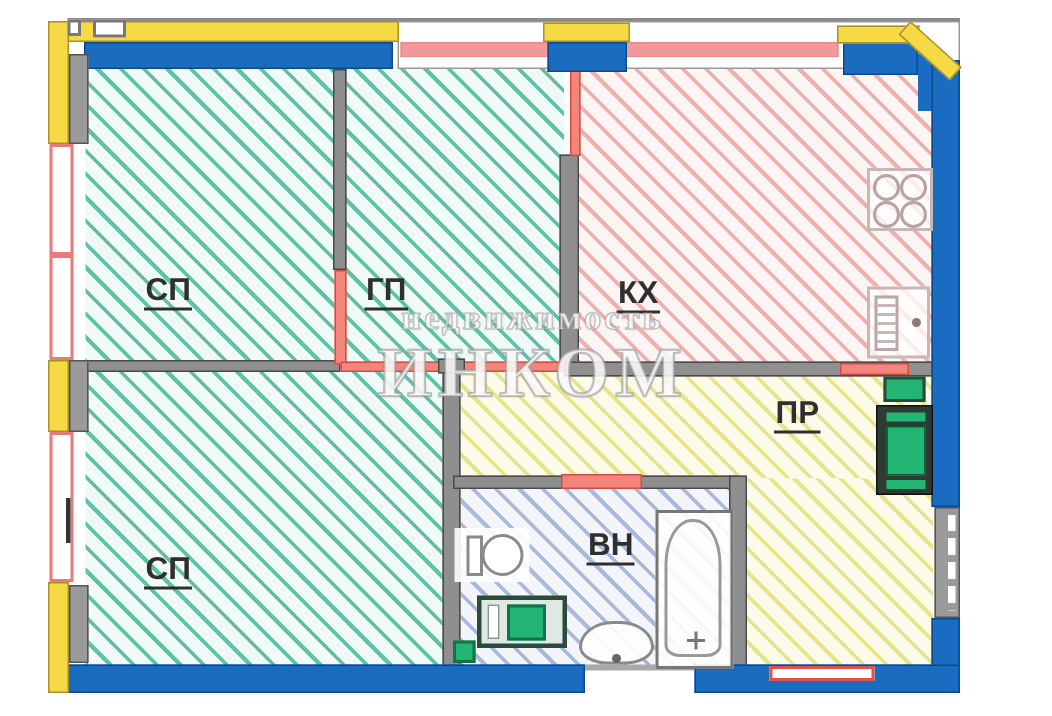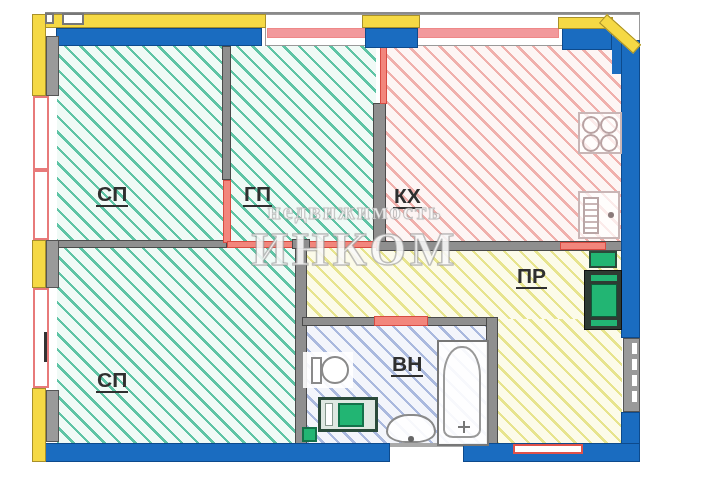--- a/index.html
+++ b/index.html
@@ -122,21 +122,21 @@
 
   <div class="abs fixture" style="left:589px;top:251px;width:28px;height:17px;background:#22b573;border:2px solid #2a4a3a;"></div>
   <div class="abs fixture" style="left:584px;top:270px;width:38px;height:60px;background:#2e3b33;border:1px solid #111;">
     <div class="abs" style="left:6px;top:4px;width:26px;height:6px;background:#22b573;"></div>
     <div class="abs" style="left:6px;top:13px;width:26px;height:33px;background:#22b573;border:1px solid #0f5a3a;"></div>
     <div class="abs" style="left:6px;top:49px;width:26px;height:6px;background:#22b573;"></div>
   </div>
 
   <div class="room-label" style="left:96px;top:182px;"><span>СП</span></div>
   <div class="room-label" style="left:243px;top:182px;"><span>ГП</span></div>
-  <div class="room-label" style="left:393px;top:184px;"><span>КХ</span></div>
+  <div class="room-label" style="left:411px;top:184px;"><span>КХ</span></div>
   <div class="room-label" style="left:96px;top:368px;"><span>СП</span></div>
   <div class="room-label" style="left:391px;top:352px;"><span>ВН</span></div>
   <div class="room-label" style="left:516px;top:264px;"><span>ПР</span></div>
 
   <div id="watermark">
     <div id="wm-tag">недвижимость</div>
     <div id="wm-brand">ИНКОМ</div>
   </div>
 
 </div>

